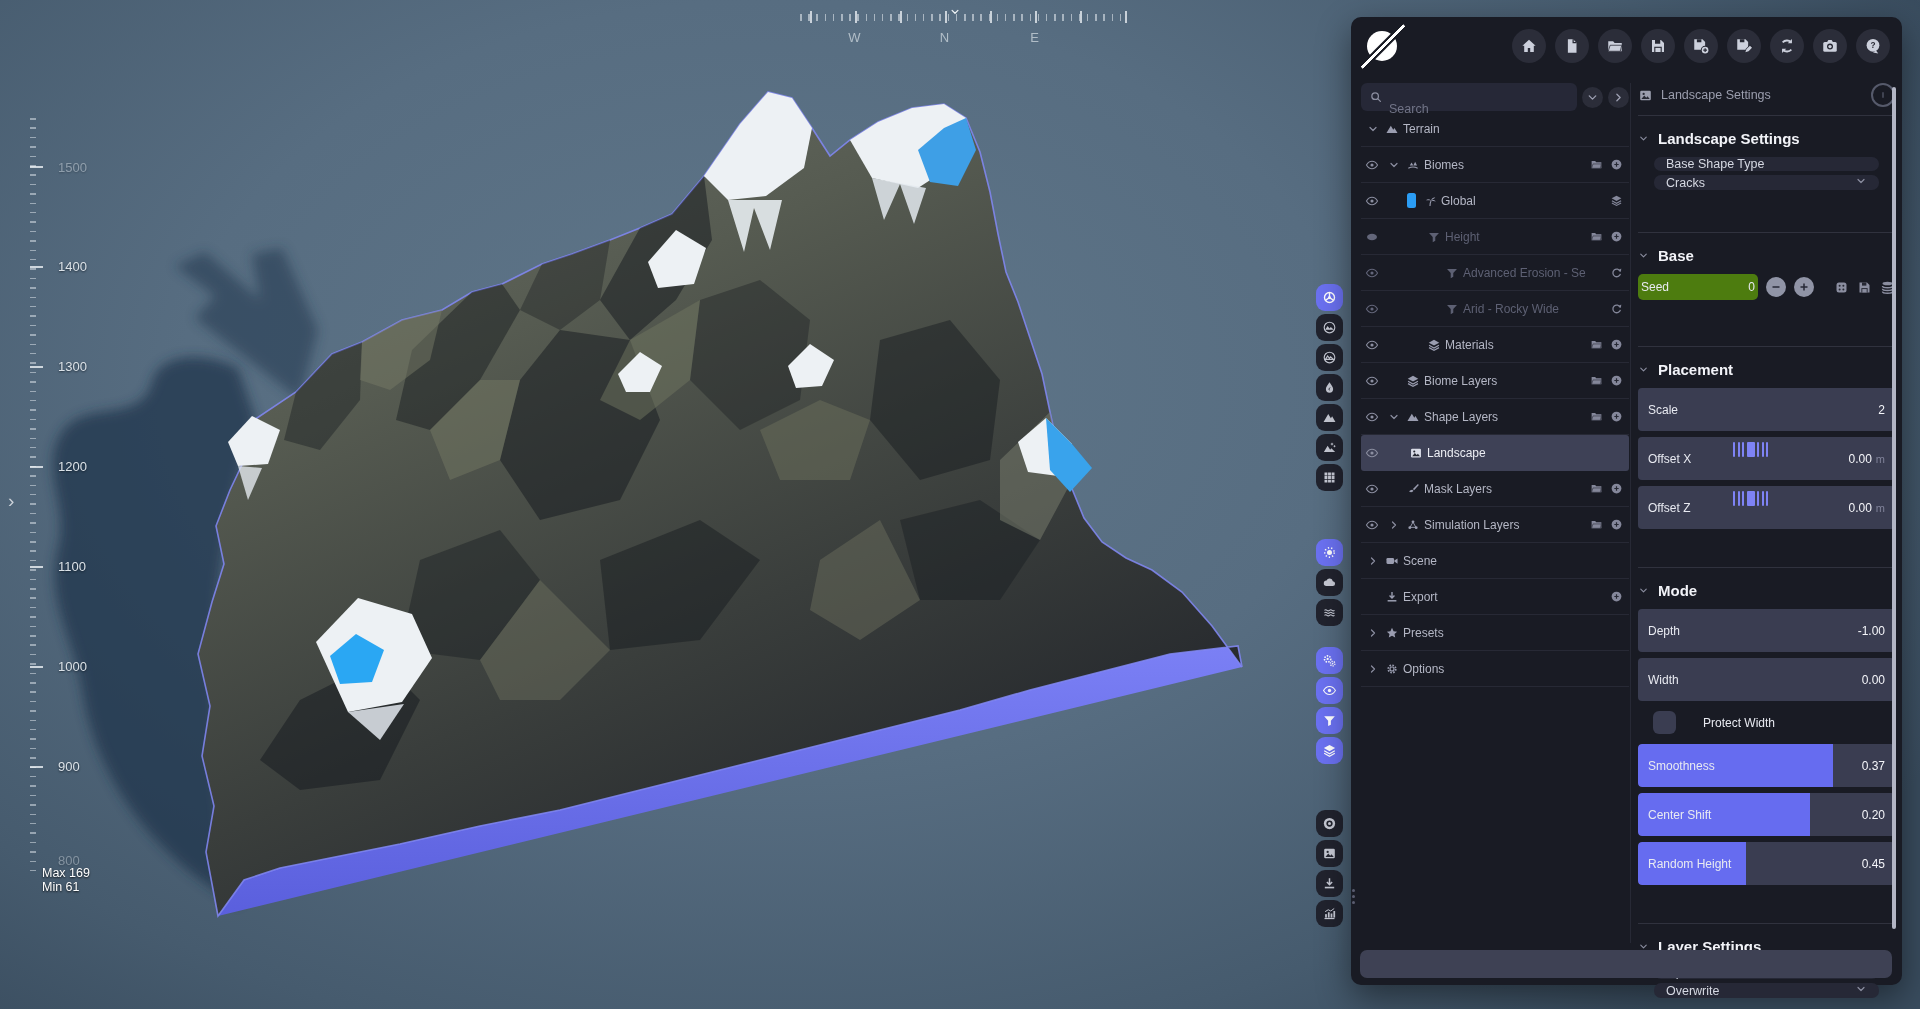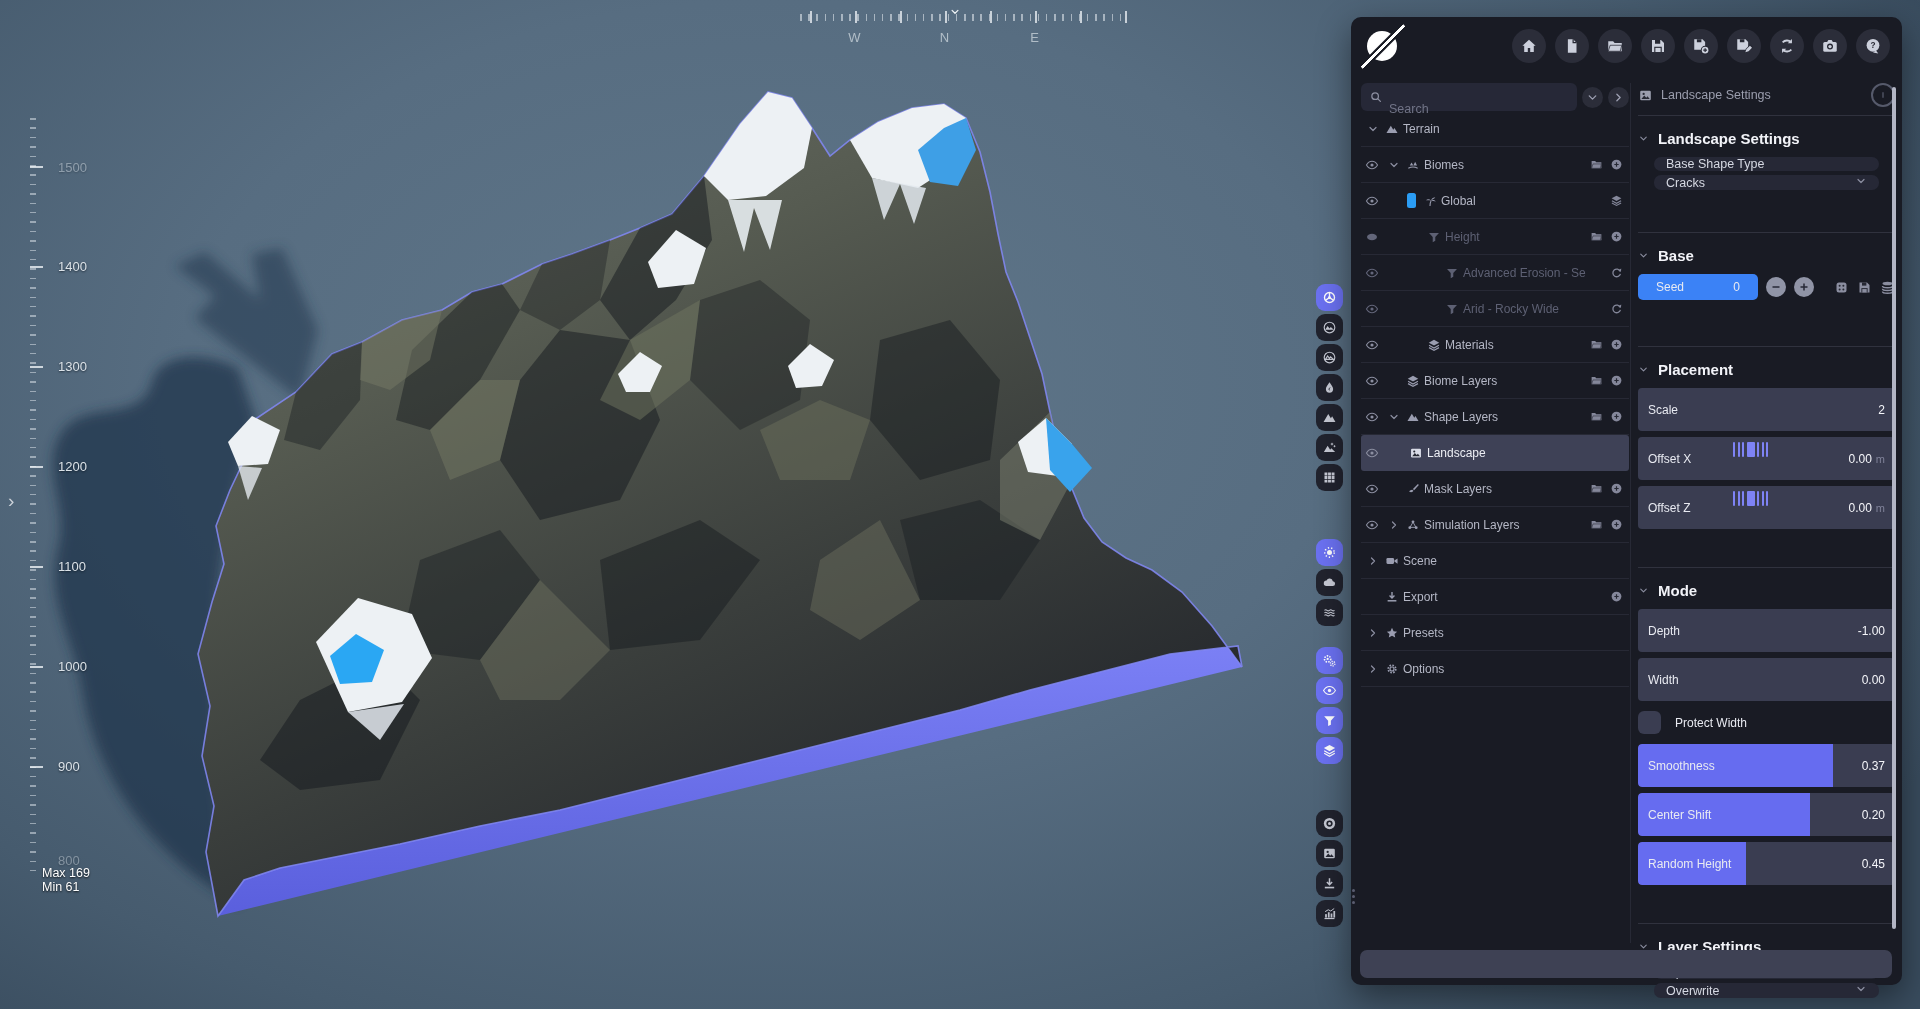--- a/index.html
+++ b/index.html
@@ -94,28 +94,28 @@
   .vrow { position:relative; height:43px; background:#3a3d51; border-radius:4px; display:flex; align-items:center;
     padding:0 10px; margin:6px 0; color:#e8eaf1; overflow:hidden; }
   .vrow .val { margin-left:auto; color:#f4f5f9; }
   .vrow .unit { color:#80839a; margin-left:4px; font-size:11px; }
   .vrow .fill { position:absolute; left:0; top:0; bottom:0; background:#666cf0; border-radius:4px 0 0 4px; }
   .vrow .zl { position:relative; z-index:1; }
   .ticks { position:absolute; left:37%; top:5px; display:flex; gap:2.5px; align-items:center; }
   .ticks i { display:block; width:2px; height:15px; background:#7e83f5; border-radius:1px; }
   .ticks i.big { width:8px; }
   .seed-row { display:flex; align-items:center; gap:8px; margin:10px 0; }
-  .seedbox { width:120px; height:26px; background:#3b82f6; border-radius:5px; display:flex; align-items:center;
-    justify-content:space-between; padding:0 18px; color:#e8eaf1;gap:40px; }
+  .seedbox { width:120px; height:26px; background:#4d7c0f; border-radius:5px; display:flex; align-items:center;
+    justify-content:space-between; padding:0 3px; color:#e8eaf1;gap:40px; }
   .circbtn { width:20px; height:20px; border-radius:50%; background:#9094a6; color:#262836;
     display:flex; align-items:center; justify-content:center; }
   .circbtn svg { width:12px; height:12px; }
   .sicons { margin-left:auto; display:flex; gap:8px; color:#8b8ea0; }
   .sicons svg { width:15px; height:15px; }
-  .chkrow { display:flex; align-items:center; gap:14px; margin:10px 0; color:#e8eaf1; }
+  .chkrow { display:flex; align-items:center; gap:27px; margin:10px 15px; color:#e8eaf1; }
   .chk { width:23px; height:23px; border-radius:6px; background:#3a3d51; }
 
   .scrollbar { position:absolute; right:6px; top:70px; width:4px; height:842px; background:#b2b5c4; border-radius:2px; }
   .statusbar { position:absolute; left:9px; right:10px; bottom:7px; height:28px; background:#3e4154; border-radius:7px; }
   .dots { position:absolute; left:1px; top:872px; display:flex; flex-direction:column; gap:3px; }
   .dots i { width:3px; height:3px; border-radius:50%; background:#5a5d70; }
 </style>
 </head>
 <body>
 

